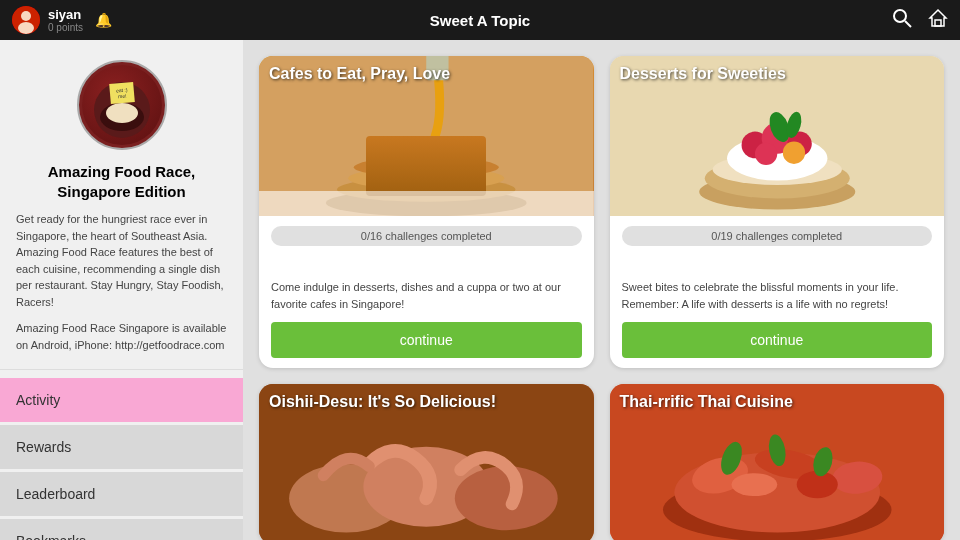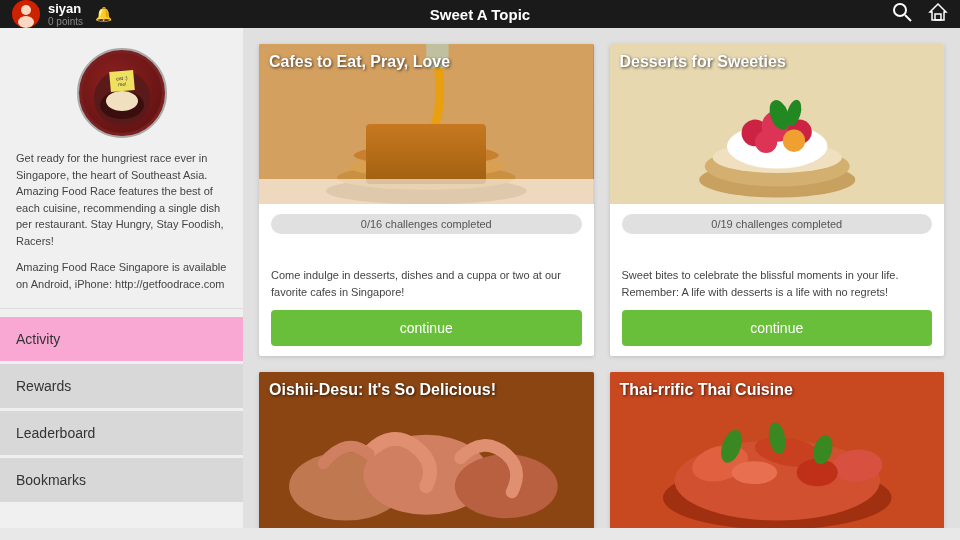--- a/index.html
+++ b/index.html
@@ -1,21 +1,21 @@
 <!DOCTYPE html>
 <html><head>
   <meta charset="utf-8">
   <style>
     * { box-sizing: border-box; margin: 0; padding: 0; }
     body { font-family: Arial, Helvetica, sans-serif; background: #e8e8e8; width: 960px; height: 540px; overflow: hidden; }
 
     
     .top-nav {
       background: #1a1a1a;
-      height: 28px;
+      height: 40px;
       display: flex;
       align-items: center;
       padding: 0 12px;
       position: relative;
     }
     .nav-user {
       display: flex;
       align-items: center;
       gap: 8px;
     }
@@ -128,21 +128,21 @@
       background: #e0e0e0;
     }
     .topics-grid {
       display: grid;
       grid-template-columns: 1fr 1fr;
       gap: 16px;
     }
 
     .topic-card {
       background: #fff;
-      border-radius: 2px;
+      border-radius: 14px;
       overflow: hidden;
       box-shadow: 0 1px 4px rgba(0,0,0,0.15);
     }
     .topic-card-image {
       width: 100%;
       height: 160px;
       position: relative;
       overflow: hidden;
     }
     .topic-card-title {
@@ -279,20 +279,21 @@
             <circle cx="40" cy="45" r="28" fill="#5a1a1a"></circle>
             <ellipse cx="40" cy="52" rx="22" ry="14" fill="#3a0e0e"></ellipse>
             <ellipse cx="40" cy="48" rx="16" ry="10" fill="#f0e0c0"></ellipse>
 
             <rect x="28" y="18" width="24" height="20" fill="#f0e060" transform="rotate(-5 40 28)"></rect>
             <text x="40" y="27" text-anchor="middle" font-size="5" fill="#333" transform="rotate(-5 40 28)">eat :)</text>
             <text x="40" y="33" text-anchor="middle" font-size="5" fill="#333" transform="rotate(-5 40 28)">me!</text>
           </svg>
         </div>
       </div>
+      <div class="profile-name">Amazing Food Race, Singapore Edition</div>
       <div class="profile-desc">Get ready for the hungriest race ever in Singapore, the heart of Southeast Asia. Amazing Food Race features the best of each cuisine, recommending a single dish per restaurant. Stay Hungry, Stay Foodish, Racers!</div>
       <div class="profile-link">Amazing Food Race Singapore is available on Android, iPhone: http://getfoodrace.com</div>
     </div>
 
     <div class="sidebar-menu">
       <div class="sidebar-item active">
         <span>Activity</span>
       </div>
       <div class="sidebar-item">
         <span>Rewards</span>

